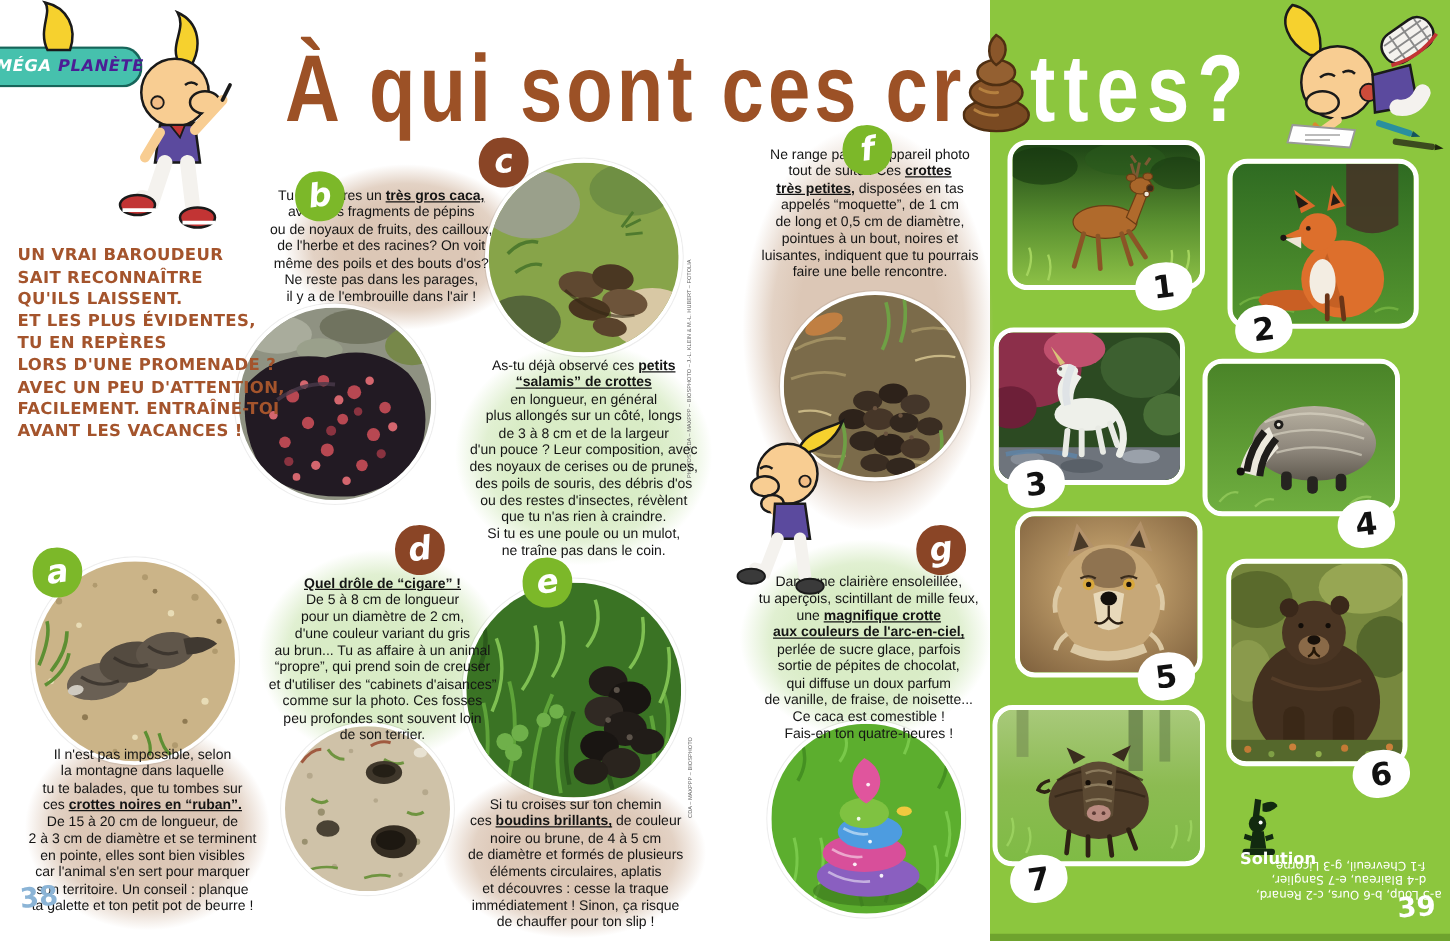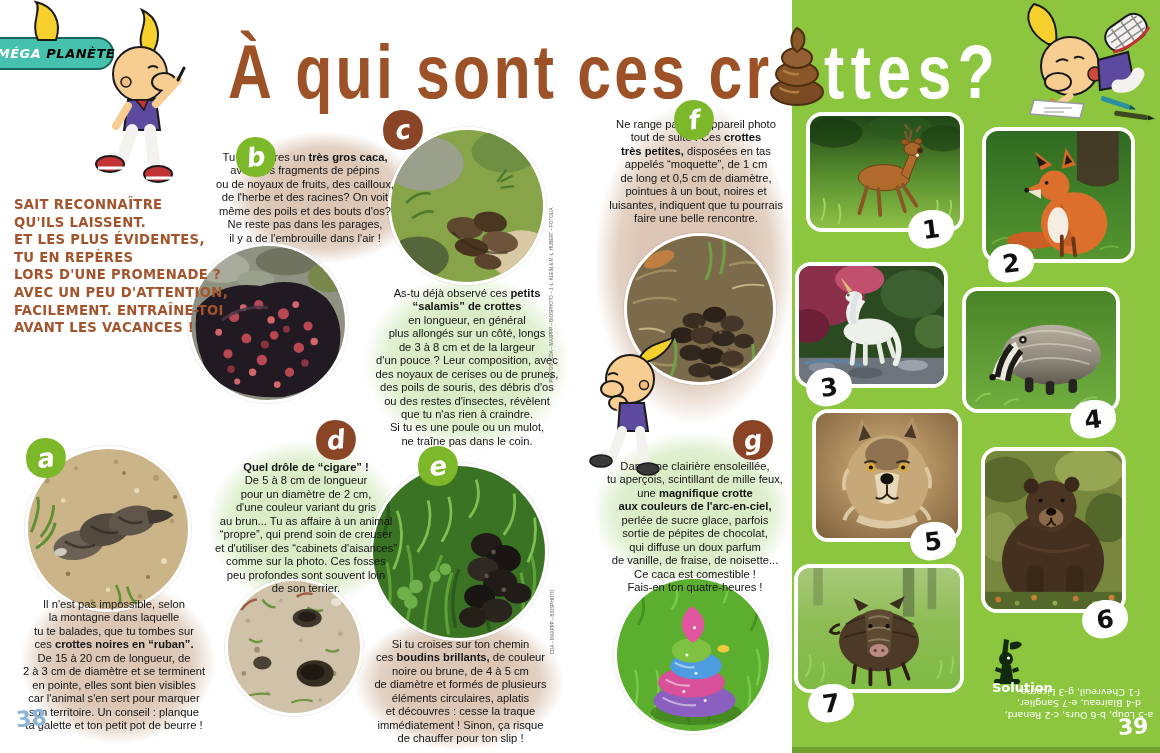--- a/index.html
+++ b/index.html
@@ -6,41 +6,41 @@
   #spread{position:relative;width:1160px;height:753px;background:#fff;overflow:hidden;
           font-family:"Liberation Sans",sans-serif;}
   .abs{position:absolute;}
   
   .page-right{left:792px;top:0;width:368px;height:753px;background:#8cc63e;}
   .page-right-edge{left:792px;top:747px;width:368px;height:6px;background:#6fa32e;}
   
   .rubrik{left:0;top:37px;width:112px;height:29px;background:#46c1ad;border:2px solid #17655a;border-left:none;
           border-radius:0 16px 16px 0;display:flex;align-items:center;justify-content:center;gap:5px;
           font-family:"DejaVu Sans",sans-serif;font-weight:bold;font-style:italic;font-size:13px;letter-spacing:.5px;}
-  .rubrik .w{color:#fff;} .rubrik .y{color:#000000;}
+  .rubrik .w{color:#fff;} .rubrik .y{color:#4c1d95;}
   
   .title-part{top:34px;font-weight:bold;font-size:76px;line-height:1;color:#9c5126;
        font-family:"Liberation Sans",sans-serif;transform:scaleX(.8);transform-origin:left top;
        letter-spacing:4px;white-space:nowrap;}
   .title-part.white{color:#fff;letter-spacing:8px;}
   
   .wash{border-radius:50%;}
   .wash.beige{background:radial-gradient(closest-side,#dcc7b6 55%,#dcc7b6cc 75%,#dcc7b600 98%);}
   .wash.green{background:radial-gradient(closest-side,#d9ecc6 55%,#d9ecc6cc 75%,#d9ecc600 98%);}
   
   .letter-blob{width:40px;height:40px;display:flex;align-items:center;justify-content:center;
       color:#fff;font-family:"DejaVu Sans",sans-serif;font-weight:bold;font-style:italic;font-size:26px;
       border-radius:46% 54% 48% 52%/52% 48% 55% 45%;transform:rotate(-8deg);z-index:6;}
   .letter-blob.g1{background:#7cb829;} .letter-blob.br{background:#8a4526;}
   
   .circ{border-radius:50%;overflow:hidden;border:3px solid #fff;box-shadow:0 0 0 1px #00000012;z-index:4;}
   .circ svg{display:block;width:100%;height:100%;}
   
   .sec{font-size:11.2px;line-height:1.2;color:#141414;text-align:center;z-index:5;}
-  .sec b{font-weight:bold;}
+  .sec b{font-weight:bold;text-decoration:underline;}
   .intro{font-family:"DejaVu Sans",sans-serif;font-weight:bold;font-size:13.2px;line-height:17.6px;
          color:#a4542c;letter-spacing:.3px;z-index:5;}
   
   .photo{border:4px solid #fff;border-radius:16px;overflow:hidden;box-sizing:border-box;z-index:3;}
   .photo svg{display:block;width:100%;height:100%;}
   .num{width:46px;height:38px;background:#fff;border-radius:48% 52% 55% 45%/55% 45% 50% 50%;
        display:flex;align-items:center;justify-content:center;font-family:"DejaVu Sans",sans-serif;
        font-weight:bold;font-size:25px;color:#111;transform:rotate(-7deg);z-index:7;}
   .pagenum{font-family:"DejaVu Sans",sans-serif;font-weight:bold;font-size:22px;z-index:8;}
   .credits{font-size:4.5px;color:#666;white-space:nowrap;text-align:center;transform:rotate(-90deg);z-index:2;}
@@ -131,20 +131,21 @@
           <path d="M130,101 l7,2.5 l-7,2.5 Z" fill="#14545e"></path>
         </g>
       <g transform="rotate(8 132 116)">
           <rect x="114" y="113" width="34" height="5" rx="2" fill="#3c4a1f"></rect>
           <path d="M148,113 l7,2.5 l-7,2.5 Z" fill="#1d260e"></path>
         </g>
     </svg>
   </div>
 
   <div class="abs intro" style="left:14px;top:196px;width:215px;">
+      <div>UN VRAI BAROUDEUR</div>
       <div>SAIT RECONNAÎTRE</div>
       <div>QU'ILS LAISSENT.</div>
       <div>ET LES PLUS ÉVIDENTES,</div>
       <div>TU EN REPÈRES</div>
       <div>LORS D'UNE PROMENADE ?</div>
       <div>AVEC UN PEU D'ATTENTION,</div>
       <div>FACILEMENT. ENTRAÎNE-TOI</div>
       <div>AVANT LES VACANCES !</div>
     </div>
 

